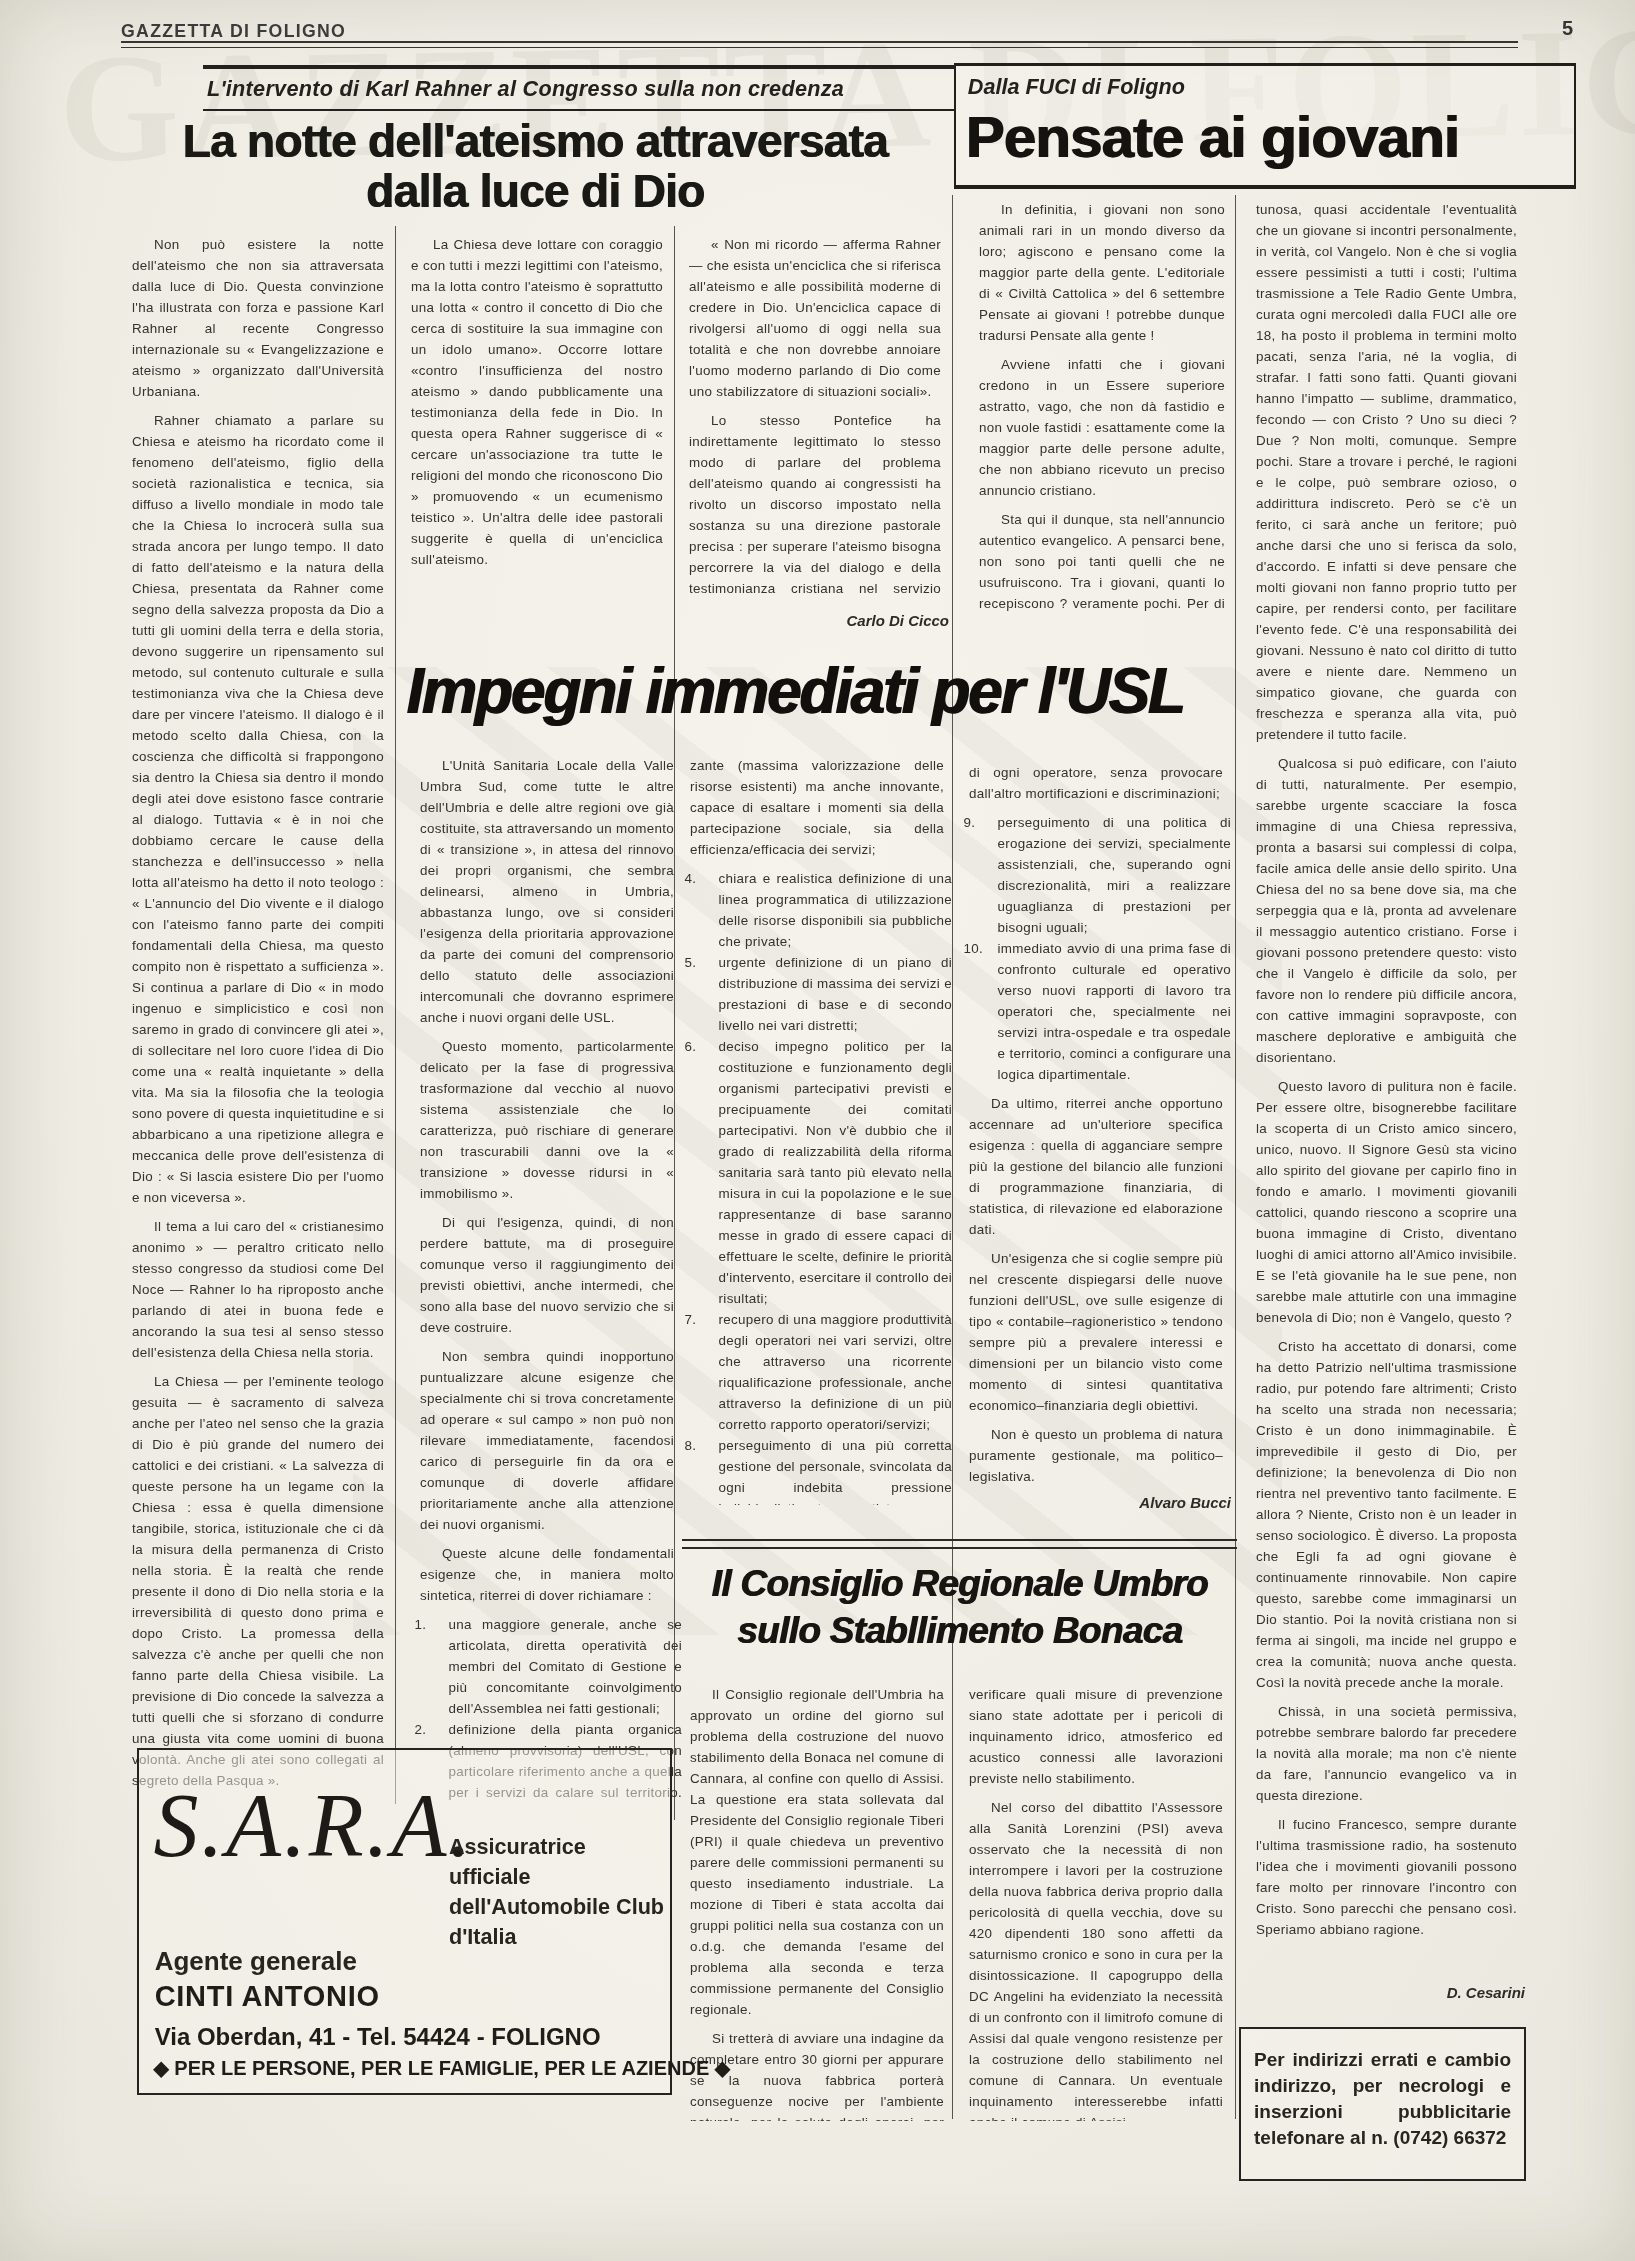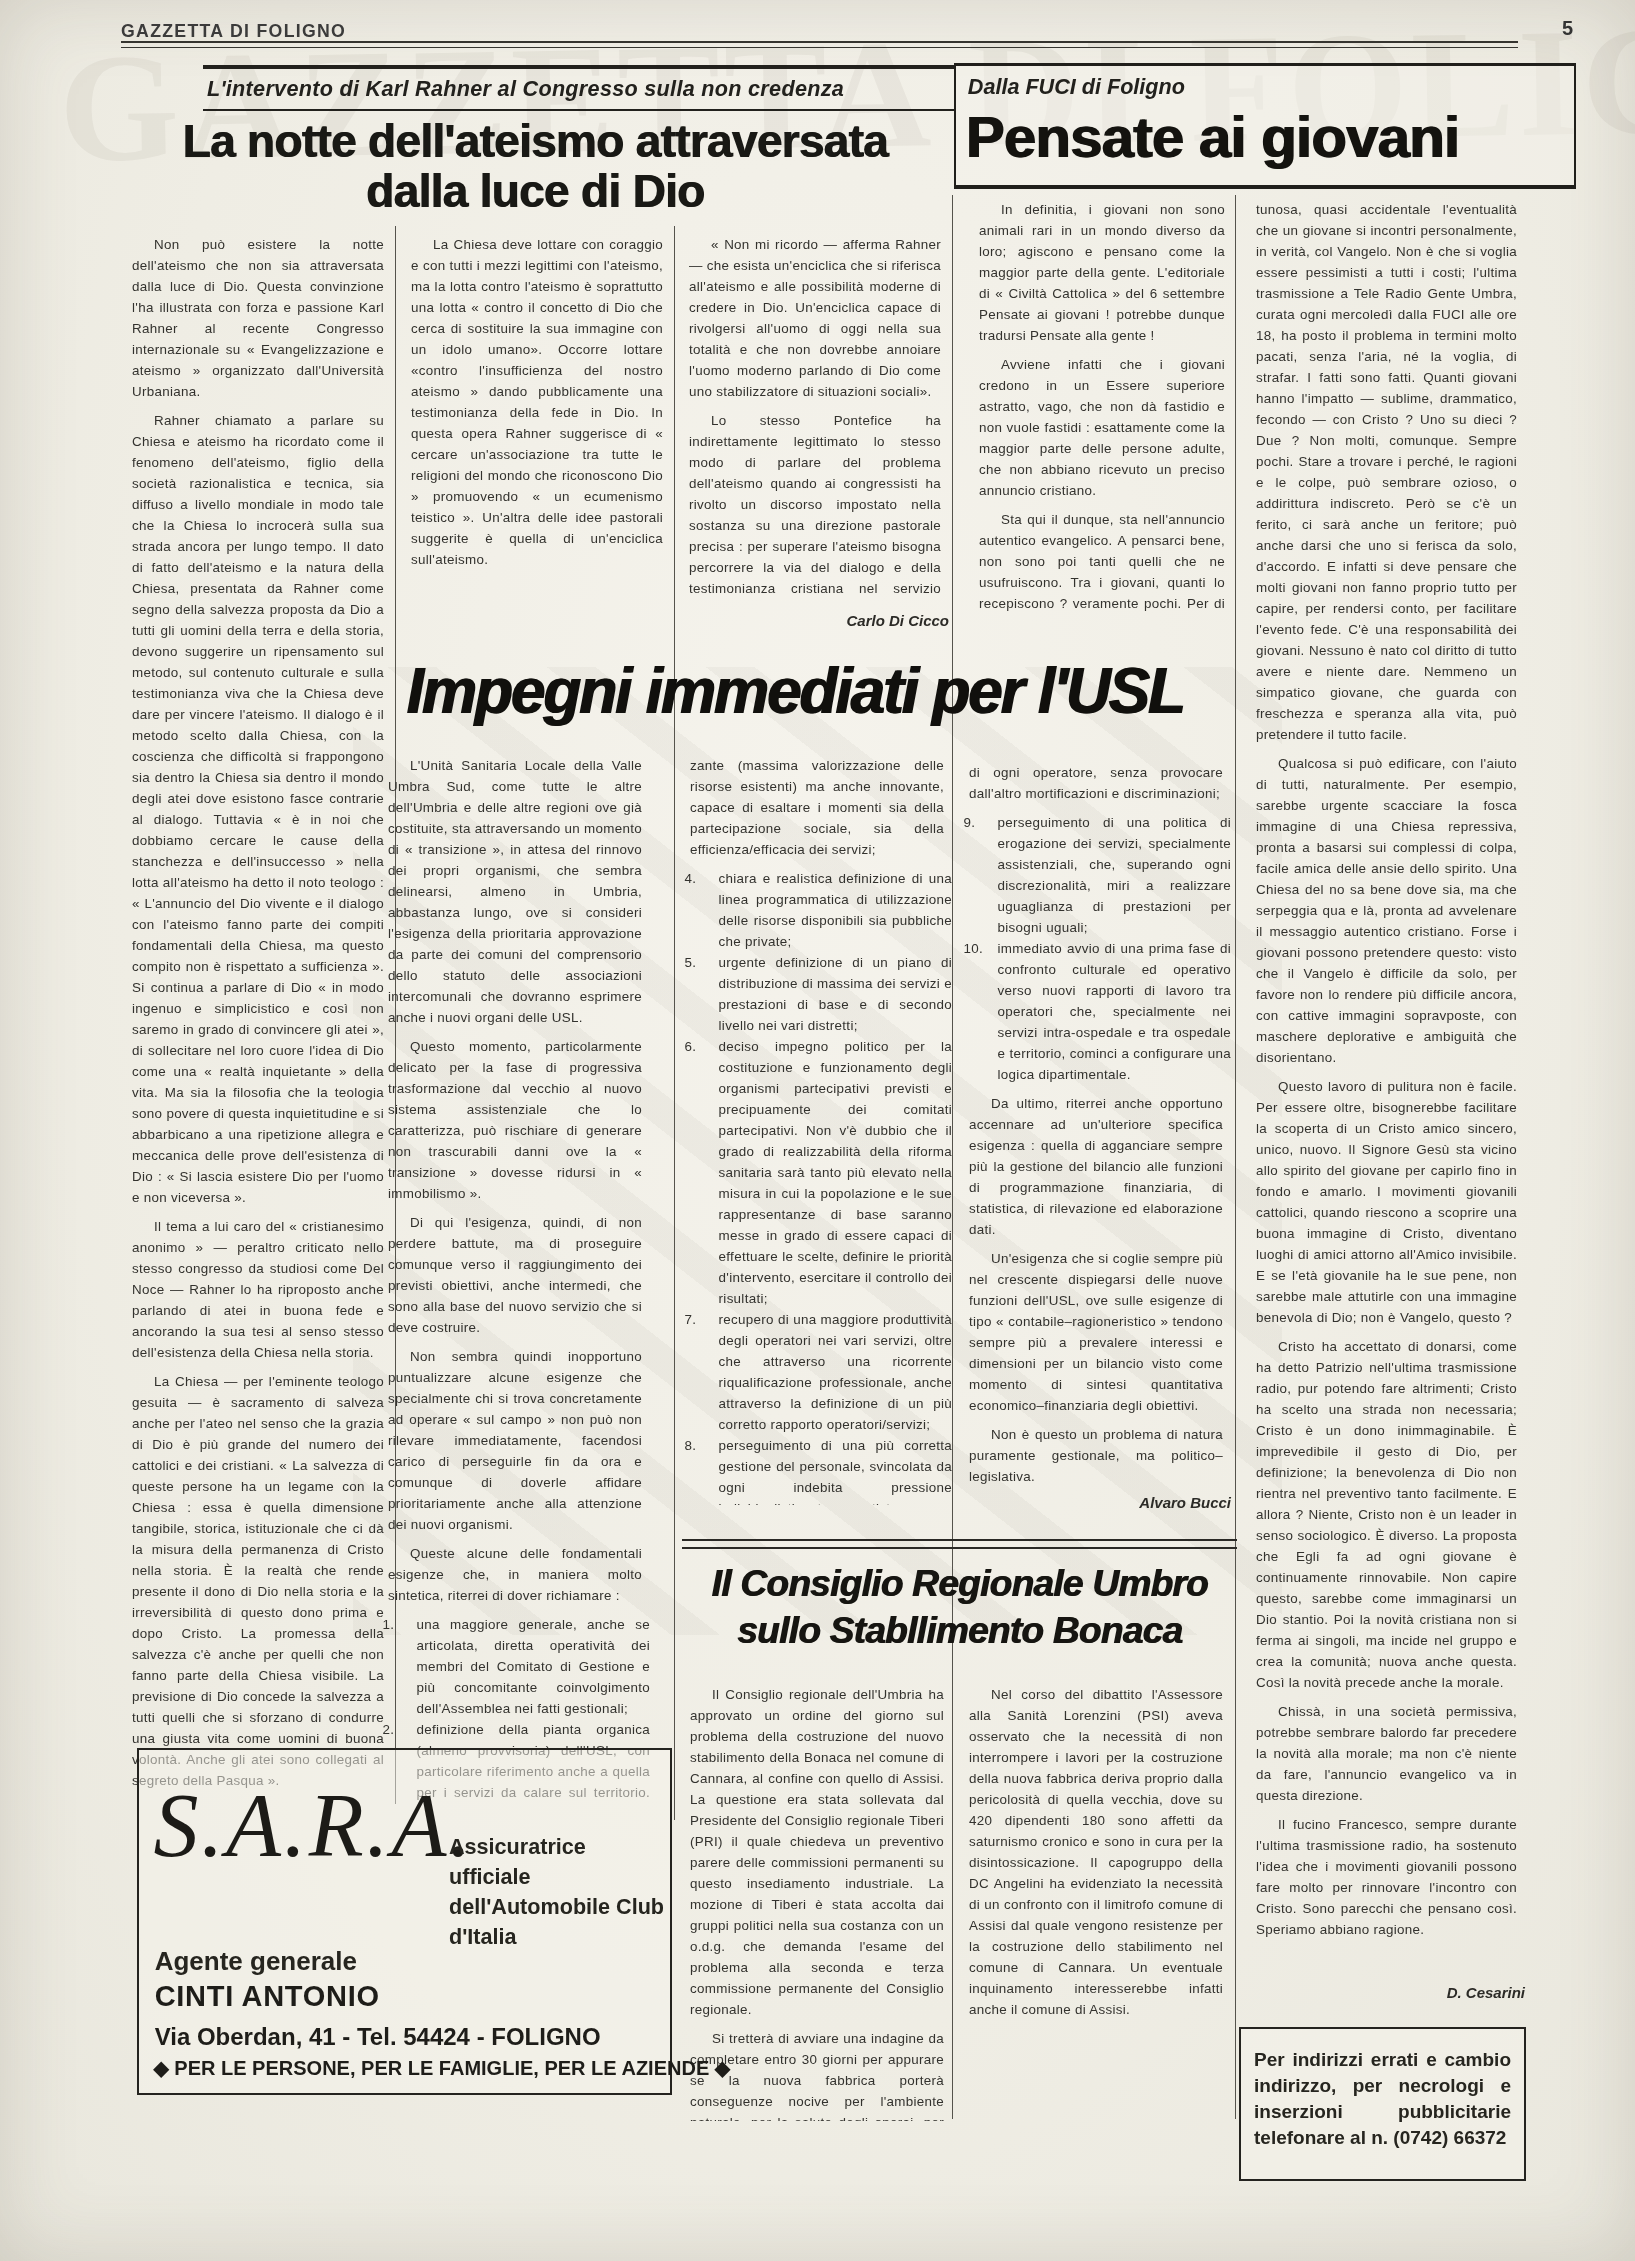--- a/index.html
+++ b/index.html
@@ -77,21 +77,21 @@
   #f-col1{left:971px; top:191px; width:262px; height:425px;}
   #f-col2{left:1248px; top:191px; width:277px; height:1789px;}
   #f-byline{left:1248px; top:1984px; width:277px;}
 
   .uslheadline{
     position:absolute; left:406px; top:653px; width:832px; z-index:3;
     font-size:62px; font-weight:bold; font-style:italic; color:#11100d;
     letter-spacing:-2px; white-space:nowrap; text-shadow:1.6px 0 0 #11100d;
     transform:scaleY(1.05); transform-origin:left top;
   }
-  #u-colA{left:380px;  top:747px; width:270px; height:1060px;}
+  #u-colA{left:412px;  top:747px; width:270px; height:1060px;}
   #u-colB{left:682px; top:747px; width:270px; height:758px;}
   #u-colC{left:961px; top:754px; width:270px; height:737px;}
   #u-byline{left:961px; top:1494px; width:270px;}
 
   .bonacarule{position:absolute; left:682px; top:1539px; width:555px; height:5.9px; border-top:2px solid #2a2925; border-bottom:2px solid #2a2925; z-index:2;}
   .bonacaheadline{
     position:absolute; left:682px; top:1560px; width:555px; z-index:2;
     text-align:center; font-size:37px; line-height:47px; font-weight:bold; font-style:italic;
     color:#161511; letter-spacing:-0.7px; text-shadow:1px 0 0 #161511;
   }
@@ -241,20 +241,21 @@
   <div class="bonacarule"></div>
   <div class="bonacaheadline">
     <div>Il Consiglio Regionale Umbro</div>
     <div>sullo Stabllimento Bonaca</div>
   </div>
   <div class="col" id="b-col1">
       <p>Il Consiglio regionale dell'Umbria ha approvato un ordine del giorno sul problema della costruzione del nuovo stabilimento della Bonaca nel comune di Cannara, al confine con quello di Assisi. La questione era stata sollevata dal Presidente del Consiglio regionale Tiberi (PRI) il quale chiedeva un preventivo parere delle commissioni permanenti su questo insediamento industriale. La mozione di Tiberi è stata accolta dai gruppi politici nella sua costanza con un o.d.g. che demanda l'esame del problema alla seconda e terza commissione permanente del Consiglio regionale.</p>
       <p>Si tretterà di avviare una indagine da completare entro 30 giorni per appurare se la nuova fabbrica porterà conseguenze nocive per l'ambiente naturale, per la salute degli operai, per la salute pubblica delle popolazioni della zona e per</p>
     </div>
   <div class="col" id="b-col2">
+      <p class="cont">verificare quali misure di prevenzione siano state adottate per i pericoli di inquinamento idrico, atmosferico ed acustico connessi alle lavorazioni previste nello stabilimento.</p>
       <p>Nel corso del dibattito l'Assessore alla Sanità Lorenzini (PSI) aveva osservato che la necessità di non interrompere i lavori per la costruzione della nuova fabbrica deriva proprio dalla pericolosità di quella vecchia, dove su 420 dipendenti 180 sono affetti da saturnismo cronico e sono in cura per la disintossicazione. Il capogruppo della DC Angelini ha evidenziato la necessità di un confronto con il limitrofo comune di Assisi dal quale vengono resistenze per la costruzione dello stabilimento nel comune di Cannara. Un eventuale inquinamento interesserebbe infatti anche il comune di Assisi.</p>
     </div>
 
   <div class="adbox">
     <div class="saralogo">S.A.R.A.</div>
     <div class="saratag">Assicuratrice ufficiale dell'Automobile Club d'Italia</div>
     <div class="sararole">Agente generale</div>
     <div class="saraagent">CINTI ANTONIO</div>
     <div class="saraaddr">Via Oberdan, 41 - Tel. 54424 - FOLIGNO</div>
     <div class="saraslogan">◆  PER LE PERSONE, PER LE FAMIGLIE, PER LE AZIENDE  ◆</div>

